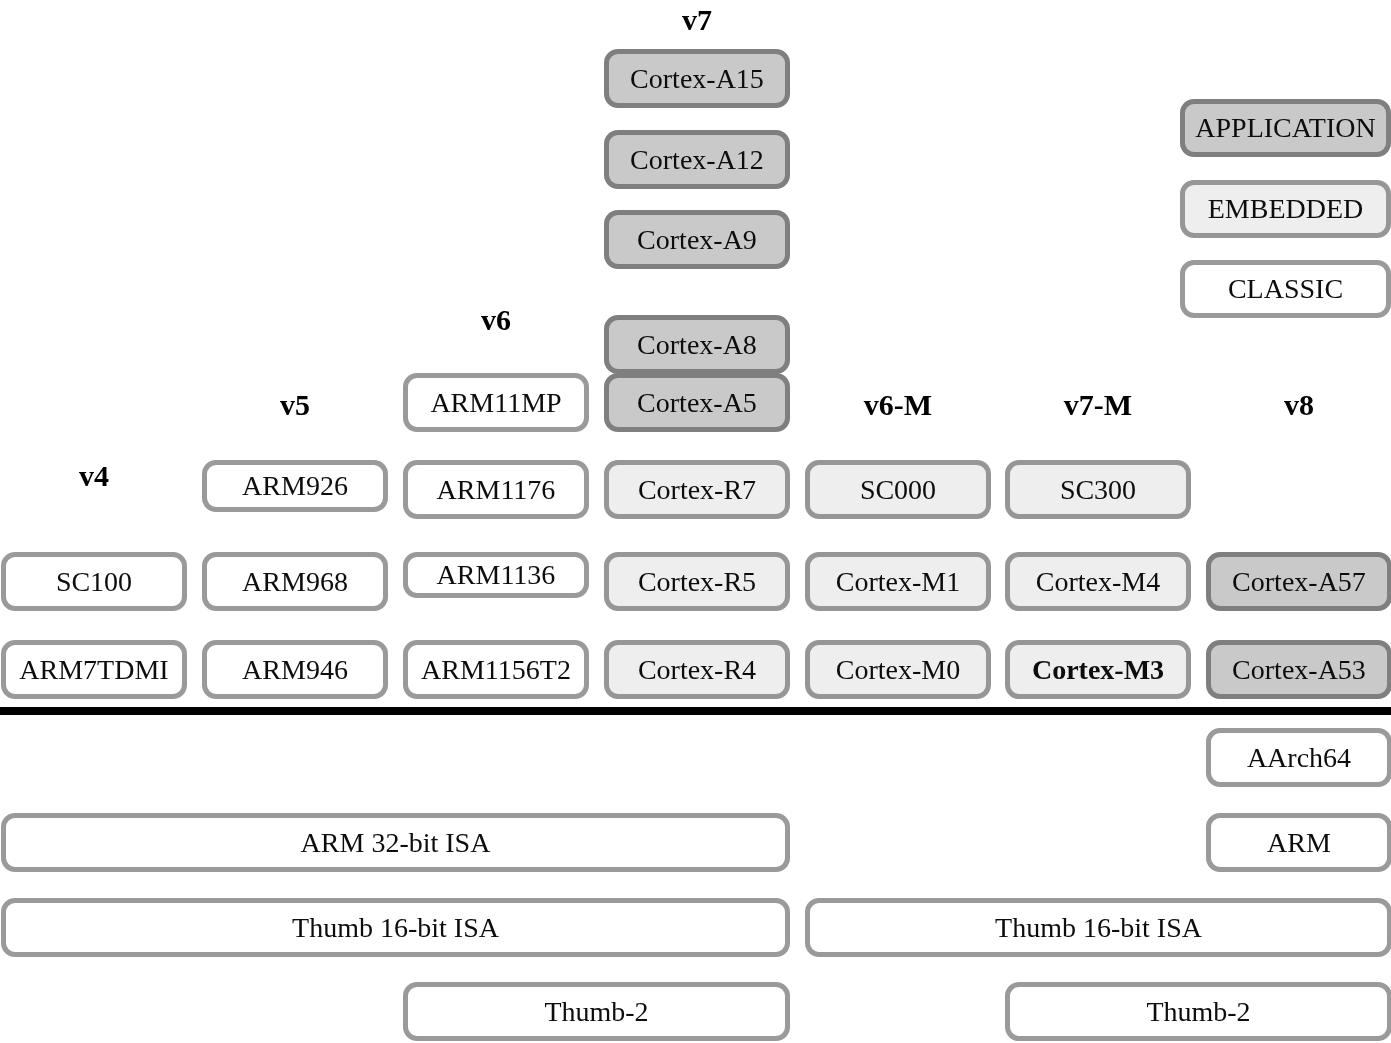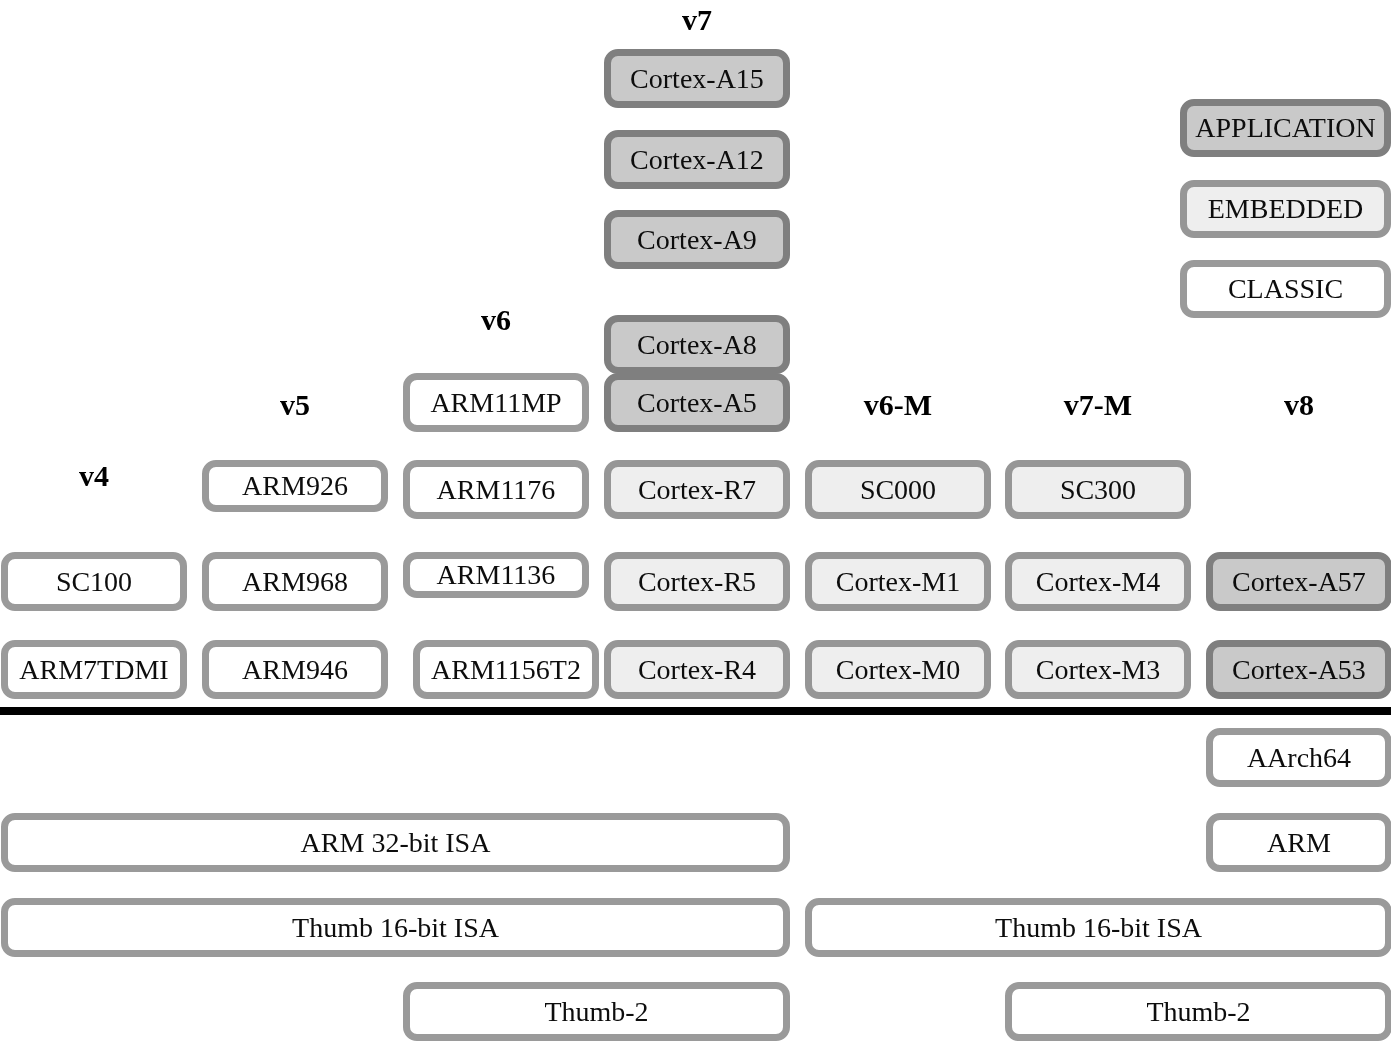--- a/index.html
+++ b/index.html
@@ -11,21 +11,21 @@
     position: relative;
     width: 1391px;
     height: 1043px;
     background: #ffffff;
     font-family: "Liberation Serif", "DejaVu Serif", serif;
     overflow: hidden;
   }
   .box {
     position: absolute;
     box-sizing: border-box;
-    border: 7px solid #701a75;
+    border: 5px solid #701a75;
     border-radius: 14px;
     background: var(--classic, #ffffff);
     display: flex;
     align-items: center;
     justify-content: center;
     font-size: 28px;
     color: #0d0d0d;
     white-space: nowrap;
     line-height: 1;
   }
@@ -90,24 +90,24 @@
     <div class="box embedded" style="left: 1005px; top: 460px; width: 186px; height: 59px;">SC300</div>
     <div class="box classic" style="left: 1px; top: 552px; width: 186px; height: 59px;">SC100</div>
     <div class="box classic" style="left: 202px; top: 552px; width: 186px; height: 59px;">ARM968</div>
     <div class="box classic" style="left: 403px; top: 552px; width: 186px; height: 46px;">ARM1136</div>
     <div class="box embedded" style="left: 604px; top: 552px; width: 186px; height: 59px;">Cortex-R5</div>
     <div class="box embedded" style="left: 805px; top: 552px; width: 186px; height: 59px;">Cortex-M1</div>
     <div class="box embedded" style="left: 1005px; top: 552px; width: 186px; height: 59px;">Cortex-M4</div>
     <div class="box application" style="left: 1206px; top: 552px; width: 186px; height: 59px;">Cortex-A57</div>
     <div class="box classic" style="left: 1px; top: 640px; width: 186px; height: 59px;">ARM7TDMI</div>
     <div class="box classic" style="left: 202px; top: 640px; width: 186px; height: 59px;">ARM946</div>
-    <div class="box classic" style="left: 403px; top: 640px; width: 186px; height: 59px; margin-left: 10px;">ARM1156T2</div>
+    <div class="box classic" style="left: 403px; top: 640px; width: 186px; height: 59px;">ARM1156T2</div>
     <div class="box embedded" style="left: 604px; top: 640px; width: 186px; height: 59px;">Cortex-R4</div>
     <div class="box embedded" style="left: 805px; top: 640px; width: 186px; height: 59px;">Cortex-M0</div>
-    <div class="box embedded" style="left: 1005px; top: 640px; width: 186px; height: 59px;">Cortex-M3</div>
+    <div class="box embedded" style="left: 1005px; top: 640px; width: 186px; height: 59px; font-weight: bold;">Cortex-M3</div>
     <div class="box application" style="left: 1206px; top: 640px; width: 186px; height: 59px; text-align: center;">Cortex-A53</div>
     <div class="vlabel" style="left: 1px; top: 456px; width: 186px; height: 40px;">v4</div>
     <div class="vlabel" style="left: 202px; top: 385px; width: 186px; height: 40px;">v5</div>
     <div class="vlabel" style="left: 403px; top: 300px; width: 186px; height: 40px;">v6</div>
     <div class="vlabel" style="left: 604px; top: 0px; width: 186px; height: 40px;">v7</div>
     <div class="vlabel" style="left: 805px; top: 385px; width: 186px; height: 40px;">v6-M</div>
     <div class="vlabel" style="left: 1005px; top: 385px; width: 186px; height: 40px;">v7-M</div>
     <div class="vlabel" style="left: 1206px; top: 385px; width: 186px; height: 40px;">v8</div>
     <div class="box classic" style="left: 1206px; top: 728px; width: 186px; height: 59px;">AArch64</div>
     <div class="box classic" style="left: 1px; top: 813px; width: 789px; height: 59px;">ARM 32-bit ISA</div>

